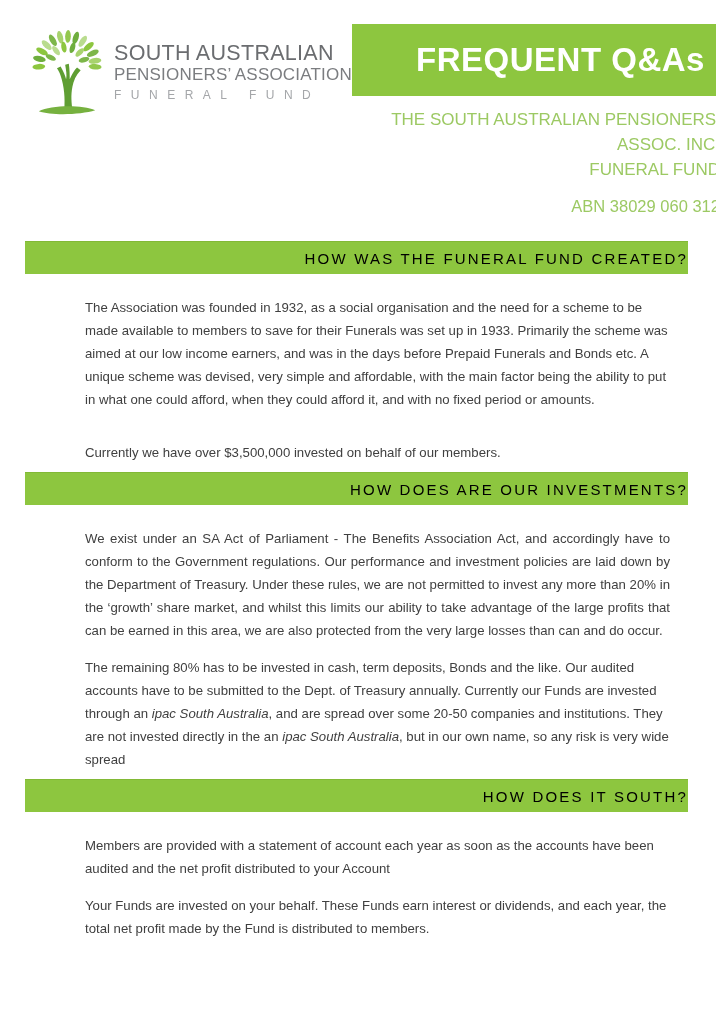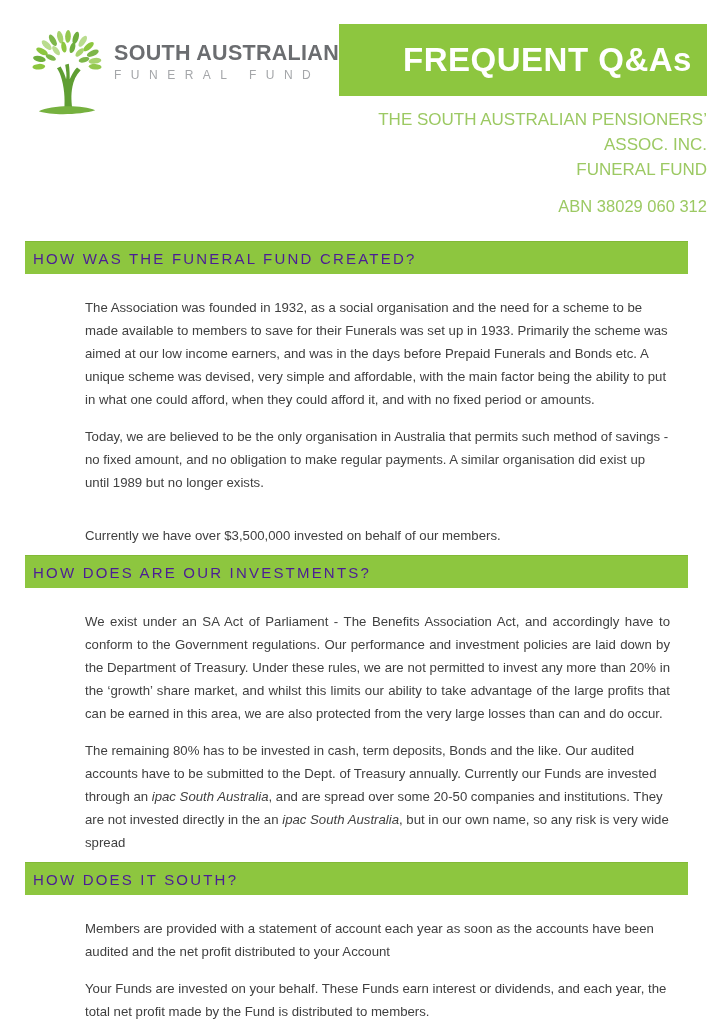--- a/index.html
+++ b/index.html
@@ -17,38 +17,38 @@
     position:relative;
     width:716px;height:1024px;
     background:#ffffff;
     font-family:"Liberation Sans","DejaVu Sans",sans-serif;
     color:var(--body);
     overflow:hidden;
   }
   .header{display:flex;align-items:flex-start;padding-top:24px;}
   .logo-block{display:flex;margin-left:26px;flex:0 0 auto;}
   .logo-text{margin-left:6px;margin-top:18px;}
-  .logo-line1{font-size:21.5px;font-weight:bold;color:var(--logo-gray1);letter-spacing:0.3px;line-height:1.05;white-space:nowrap;}
+  .logo-line1{font-size:21.5px;font-weight:normal;color:var(--logo-gray1);letter-spacing:0.3px;line-height:1.05;white-space:nowrap;}
   .logo-line2{font-size:17px;color:var(--logo-gray2);letter-spacing:0.2px;line-height:1.2;white-space:nowrap;}
   .logo-line3{font-size:12px;color:var(--logo-gray3);letter-spacing:9.5px;margin-top:3px;white-space:nowrap;}
   .right-col{margin-left:auto;margin-right:28px;display:flex;flex-direction:column;align-items:flex-end;}
   .title-box{
     width:368px;height:72px;background:var(--accent);
     display:flex;align-items:center;justify-content:flex-end;
     padding-right:15px;color:#ffffff;font-size:33px;font-weight:bold;letter-spacing:0.5px;
   }
   .org-lines{text-align:right;margin-top:11px;color:var(--lightgreen);font-size:17px;line-height:25px;}
   .abn{text-align:right;margin-top:15px;color:var(--lightgreen);font-size:16.5px;}
   .sections{margin:25px 28px 0 25px;}
   .banner{
     background:var(--accent);
     border-top:1px solid var(--accent-edge);
     height:33px;line-height:33px;padding-left:8px;
-    color:#4c1d95;font-size:15px;letter-spacing:2.2px;font-weight:400;
-    white-space:nowrap;overflow:hidden;
+    color:#000000;font-size:15px;letter-spacing:2.2px;font-weight:400;
+    white-space:nowrap;overflow:hidden;text-align:right;
   }
   .section-body{padding:14px 18px 8px 60px;}
   .section-body p{margin:8px 0 14px;font-size:13.2px;line-height:23px;color:var(--body);}
   .section-body p:last-child{margin-bottom:0;}
   .section-body p.justify{text-align:justify;}
   .section-body em{font-style:italic;}
 </style>
 </head>
 <body>
 
@@ -79,41 +79,41 @@
             <ellipse cx="0" cy="0" rx="2.8" ry="6" fill="#8dc63f" transform="translate(41.6,22.8) rotate(-10)"></ellipse>
             <ellipse cx="0" cy="0" rx="2.8" ry="6" fill="#b9dc8e" transform="translate(33.0,26.6) rotate(-38)"></ellipse>
             <ellipse cx="0" cy="0" rx="2.8" ry="6" fill="#7db64a" transform="translate(27.2,34.1) rotate(-66)"></ellipse>
           </g>
           <path d="M42,92 C43,78 42,66 38,54 C37,51 36,49 34,46 L38,44 C41,49 43,54 44,58 C45,53 44,48 43,42 L47,41 C48,48 48,54 48,58 C50,53 53,48 56,45 L60,48 C55,53 52,60 51,66 C49,76 50,84 51,92 Z" fill="#5f9e33"></path>
           <path d="M14,93 C28,86 62,86 76,92 C60,97 28,98 14,93 Z" fill="#76b13f"></path>
         </svg>
       </span>
       <div class="logo-text">
         <div class="logo-line1">SOUTH AUSTRALIAN</div>
+        <div class="logo-line2">PENSIONERS’ ASSOCIATION</div>
         <div class="logo-line3">FUNERAL FUND</div>
       </div>
     </div>
 
     <div class="right-col">
       <div class="title-box">FREQUENT Q&amp;As</div>
       <div class="org-lines">
         <div>THE SOUTH AUSTRALIAN PENSIONERS’ ASSOC. INC.</div>
         <div>FUNERAL FUND</div>
       </div>
       <div class="abn">ABN 38029 060 312</div>
     </div>
 
   </div>
 
   <div class="sections">
   <section class="qa-section">
     <div class="banner"><span class="banner-text">HOW WAS THE FUNERAL FUND CREATED?</span></div>
     <div class="section-body">
           <p><span>The Association was founded in 1932, as a social organisation and the need for a scheme to be made available to members to save for their Funerals was set up in 1933. Primarily the scheme was aimed at our low income earners, and was in the days before Prepaid Funerals and Bonds etc. A unique scheme was devised, very simple and affordable, with the main factor being the ability to put in what one could afford, when they could afford it, and with no fixed period or amounts.</span></p>
-          <p><span>Today, we are believed to be the only organisation in Australia that permits such method of savings - no fixed amount, and no obligation to make regular payments. A similar organisation did exist up until 1989 but no longer exists.</span></p>
         </div>
   </section>
 
   <section class="qa-section">
     <div class="section-body">
           <p><span>Currently we have over $3,500,000 invested on behalf of our members.</span></p>
         </div>
   </section>
 
   <section class="qa-section">

